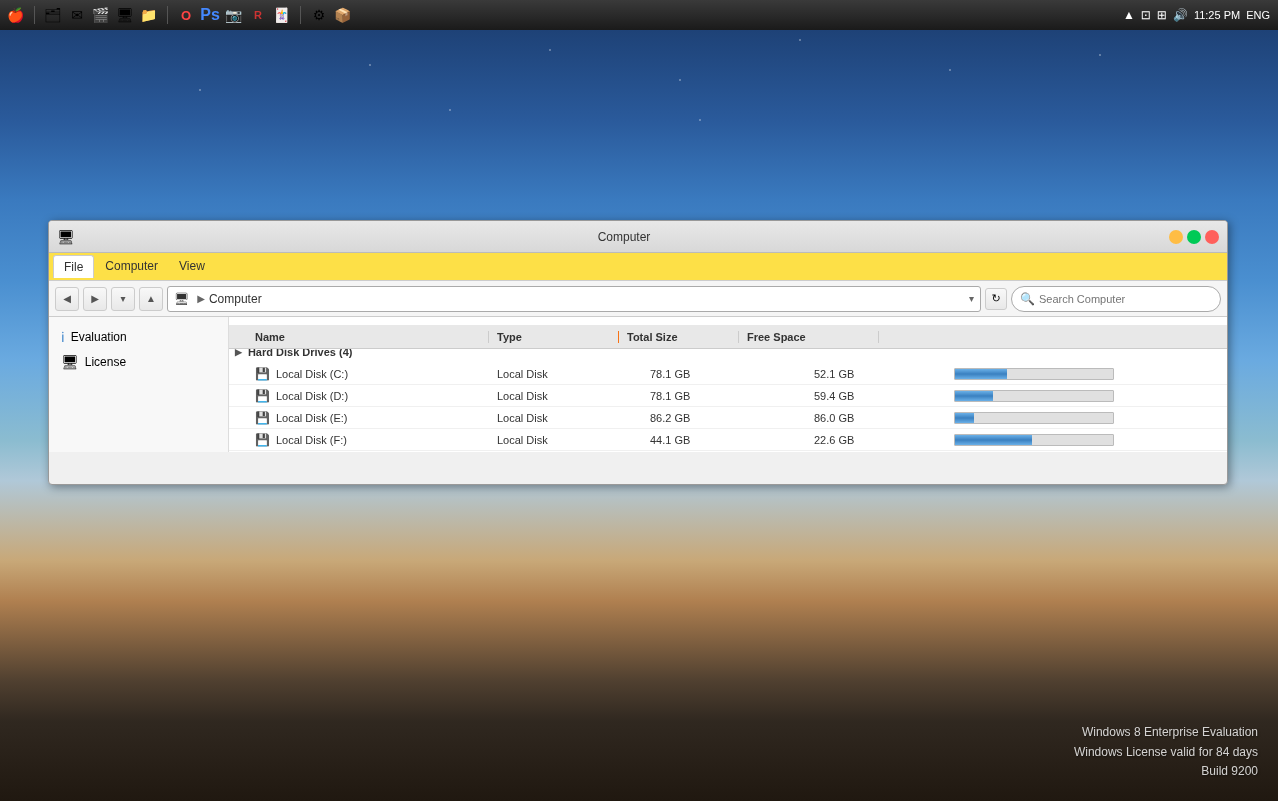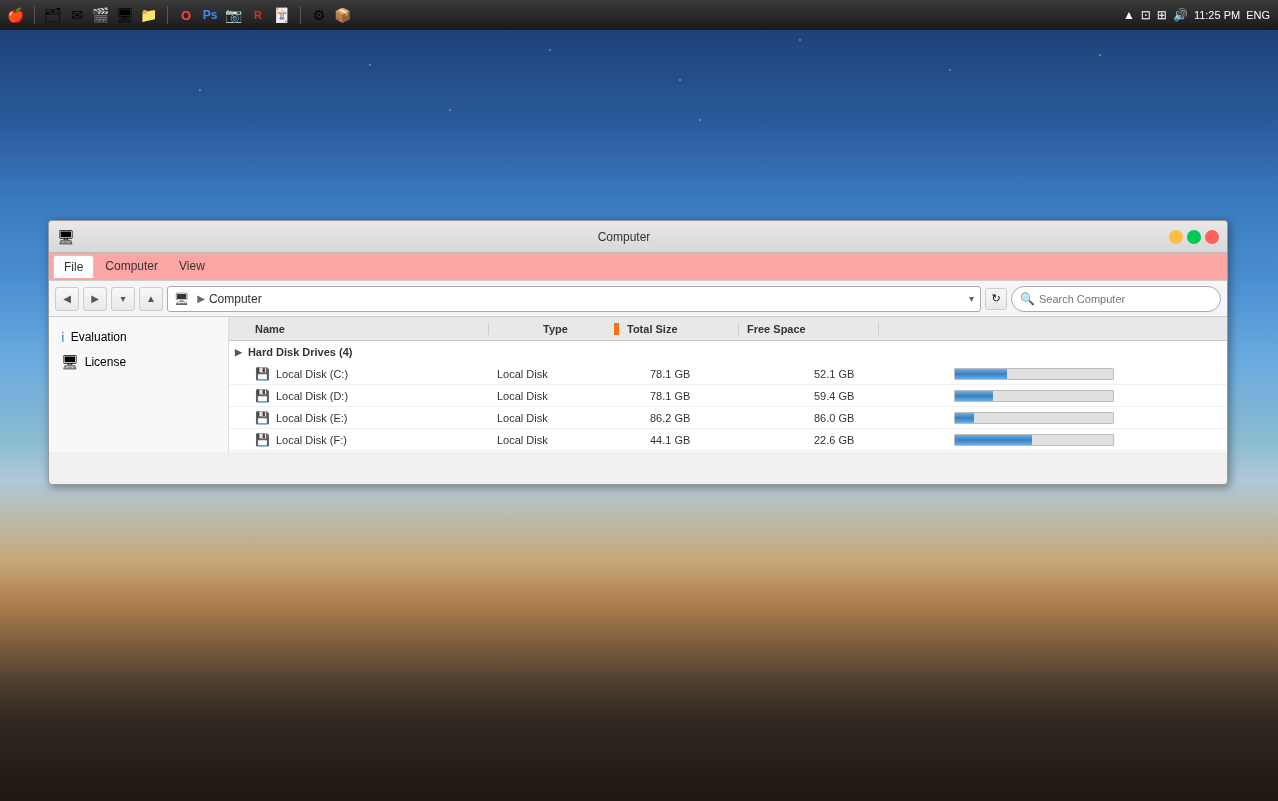--- a/index.html
+++ b/index.html
@@ -164,21 +164,21 @@
       cursor: pointer;
     }
 
     .btn-minimize { background: #ffbd44; }
     .btn-maximize { background: #00ca56; }
     .btn-close { background: #ff605c; }
 
     
     .toolbar {
       height: 28px;
-      background: #fca5a5;
+      background: #fde047;
       border-bottom: 1px solid #ccc;
       display: flex;
       align-items: center;
       padding: 0 4px;
       gap: 2px;
     }
 
     .toolbar-tabs {
       display: flex;
       gap: 1px;
@@ -310,25 +310,25 @@
     .list-header {
       display: flex;
       background: #e8e8e8;
       border-bottom: 1px solid #ccc;
       height: 24px;
       align-items: center;
       font-size: 11px;
       font-weight: bold;
       color: #333;
       position: sticky;
-      top: 0;
+      top: 8px;
     }
 
     .col-name { width: 260px; padding-left: 26px; border-right: 1px solid #ccc; }
-    .col-type { width: 130px; padding-left: 8px; border-right: 5px solid #f97316; text-align: center; }
+    .col-type { width: 130px; padding-left: 8px; border-right: 1px solid #f97316; }
     .col-total { width: 120px; padding-left: 8px; border-right: 1px solid #ccc; }
     .col-free { width: 140px; padding-left: 8px; border-right: 1px solid #ccc; }
     .col-percent { flex: 1; padding-left: 8px; }
 
     .group-row {
       display: flex;
       align-items: center;
       height: 22px;
       background: white;
       padding-left: 6px;
@@ -392,21 +392,21 @@
     <div class="taskbar-left">
       <div class="taskbar-icon">🍎</div>
       <div class="taskbar-separator"></div>
       <div class="taskbar-icon">🗂</div>
       <div class="taskbar-icon">✉</div>
       <div class="taskbar-icon">🎬</div>
       <div class="taskbar-icon">🖥</div>
       <div class="taskbar-icon">📁</div>
       <div class="taskbar-separator"></div>
       <div class="taskbar-icon" style="color:#ff4444;font-weight:bold;font-size:13px;">O</div>
-      <div class="taskbar-icon" style="color:#4488ff;font-weight:bold;font-size:12px;">Ps</div>
+      <div class="taskbar-icon" style="color:#4488ff;font-weight:bold;font-size:16px;">Ps</div>
       <div class="taskbar-icon">📷</div>
       <div class="taskbar-icon" style="color:#cc3333;font-weight:bold;font-size:11px;">R</div>
       <div class="taskbar-icon">🃏</div>
       <div class="taskbar-separator"></div>
       <div class="taskbar-icon">⚙</div>
       <div class="taskbar-icon">📦</div>
     </div>
     <div class="taskbar-right">
       <span class="tray-icon">▲</span>
       <span class="tray-icon">⊡</span>
@@ -548,13 +548,18 @@
 
         <div class="group-row">
           
           
         </div>
 
       </div>
     </div>
   </div>
 
+  <div class="watermark">
+    <div>Windows 8 Enterprise Evaluation</div>
+    <div>Windows License valid for 84 days</div>
+    <div>Build 9200</div>
+  </div>
 </div>
 
 </body></html>

